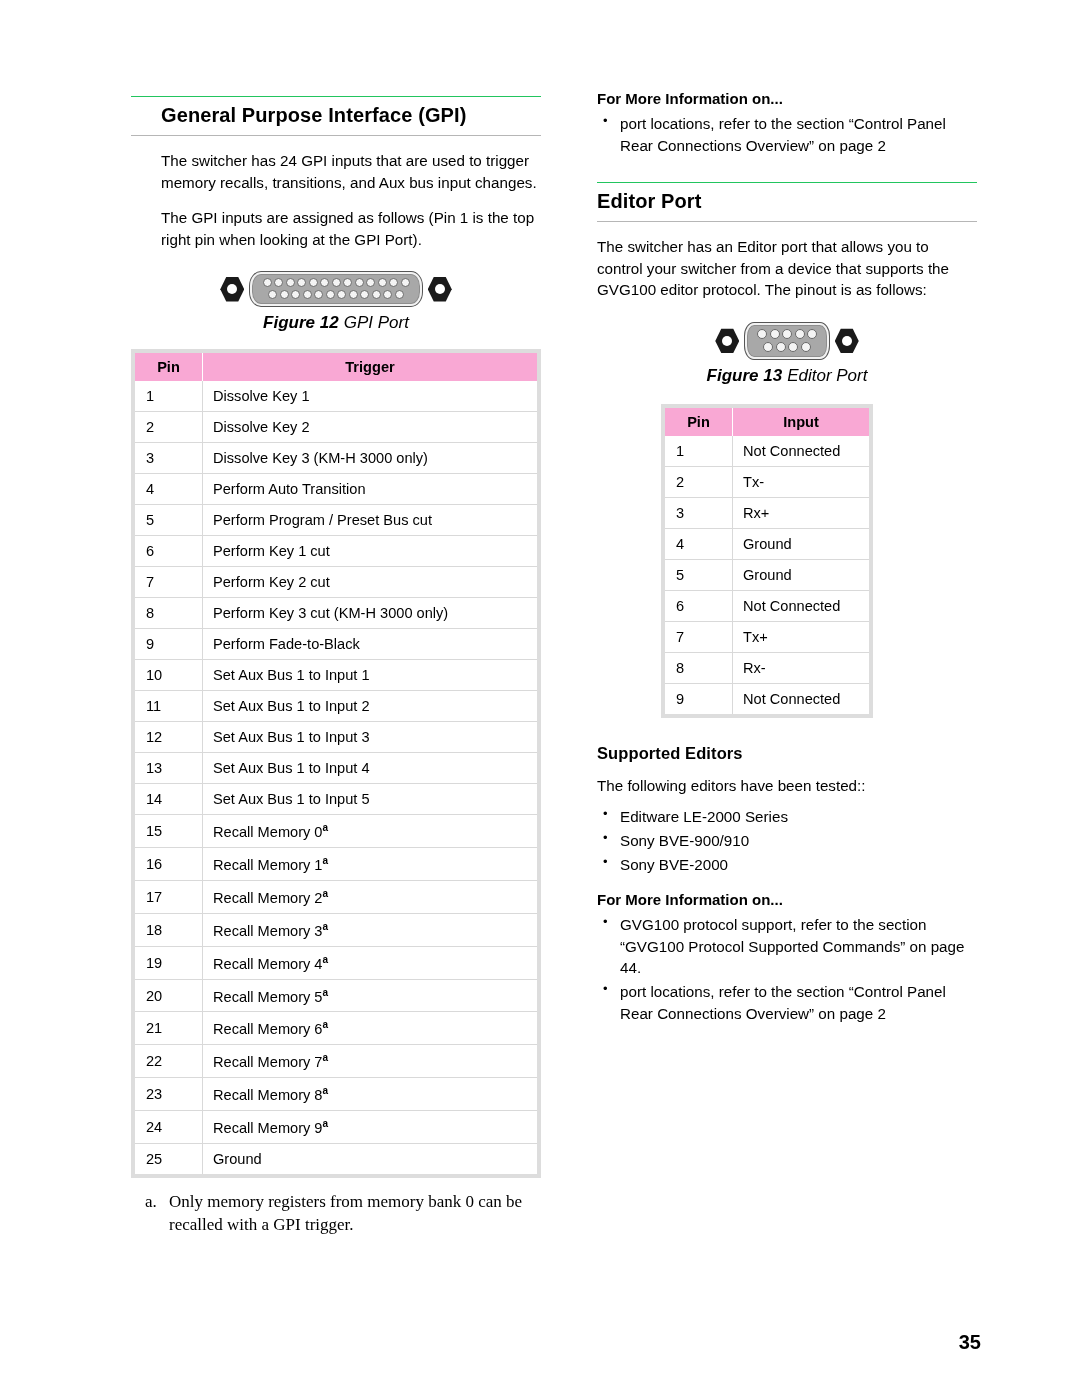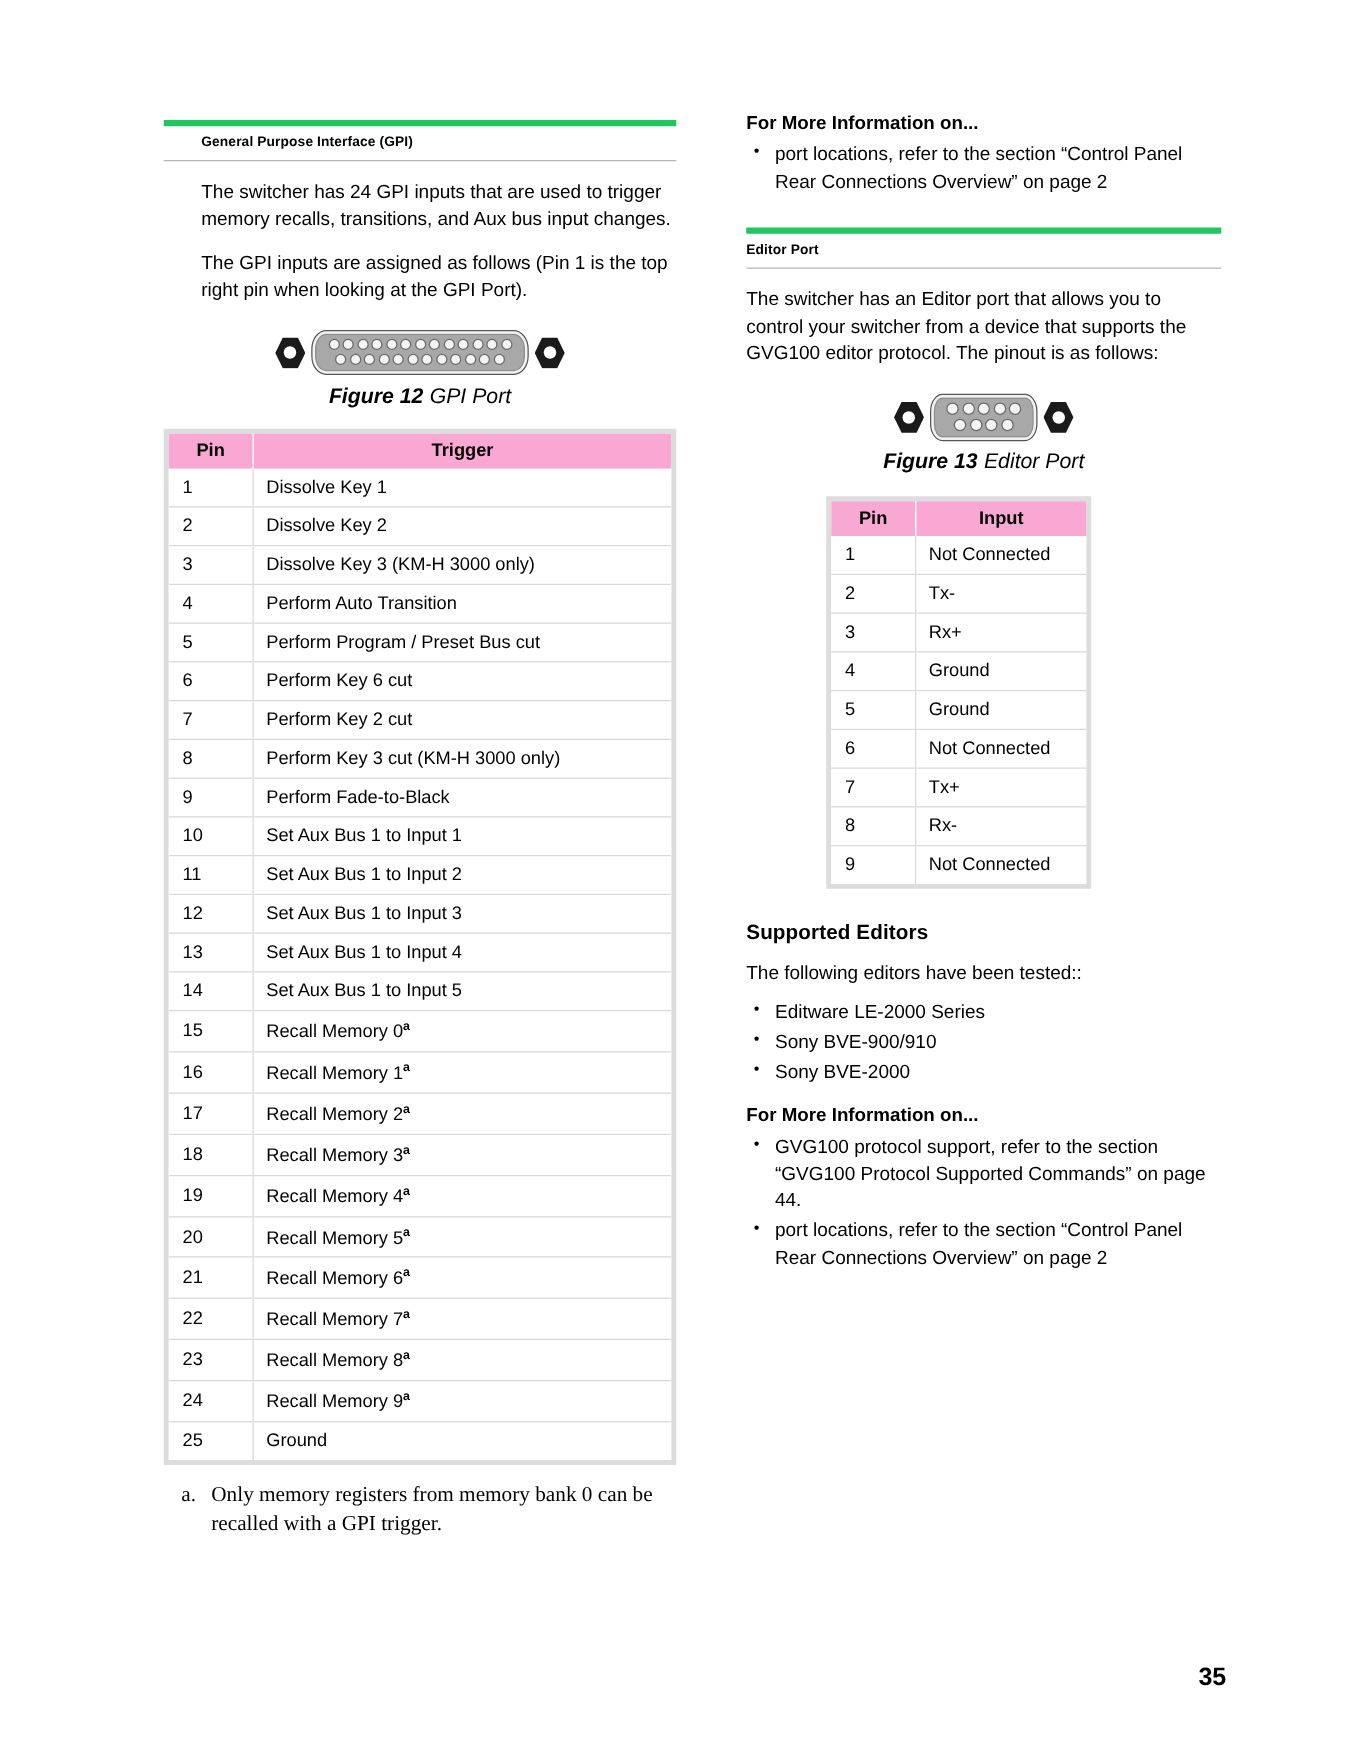--- a/index.html
+++ b/index.html
@@ -22,24 +22,24 @@
   
   .col {
     position: absolute;
     top: 0;
   }
   #col-left  { left: 131px; width: 410px; }
   #col-right { left: 597px; width: 380px; }
 
   
   .section-head {
-    border-top: 5px solid #22c55e;
+    border-top: 1px solid #22c55e;
     border-bottom: 1px solid #b6b6b6;
     padding: 7px 0 8px 30px;
-    font-size: 11px;
+    font-size: 20px;
     font-weight: bold;
     letter-spacing: .1px;
   }
   .section-head.nopad { padding-left: 0; }
 
   
   .para {
     font-size: 15.2px;
     line-height: 1.42;
     margin: 14px 0 0 0;
@@ -269,21 +269,21 @@
             <tr>
               <td class="pin-col">4</td>
               <td>Perform Auto Transition</td>
             </tr>
             <tr>
               <td class="pin-col">5</td>
               <td>Perform Program / Preset Bus cut</td>
             </tr>
             <tr>
               <td class="pin-col">6</td>
-              <td>Perform Key 6 cut</td>
+              <td>Perform Key 1 cut</td>
             </tr>
             <tr>
               <td class="pin-col">7</td>
               <td>Perform Key 2 cut</td>
             </tr>
             <tr>
               <td class="pin-col">8</td>
               <td>Perform Key 3 cut (KM-H 3000 only)</td>
             </tr>
             <tr>

